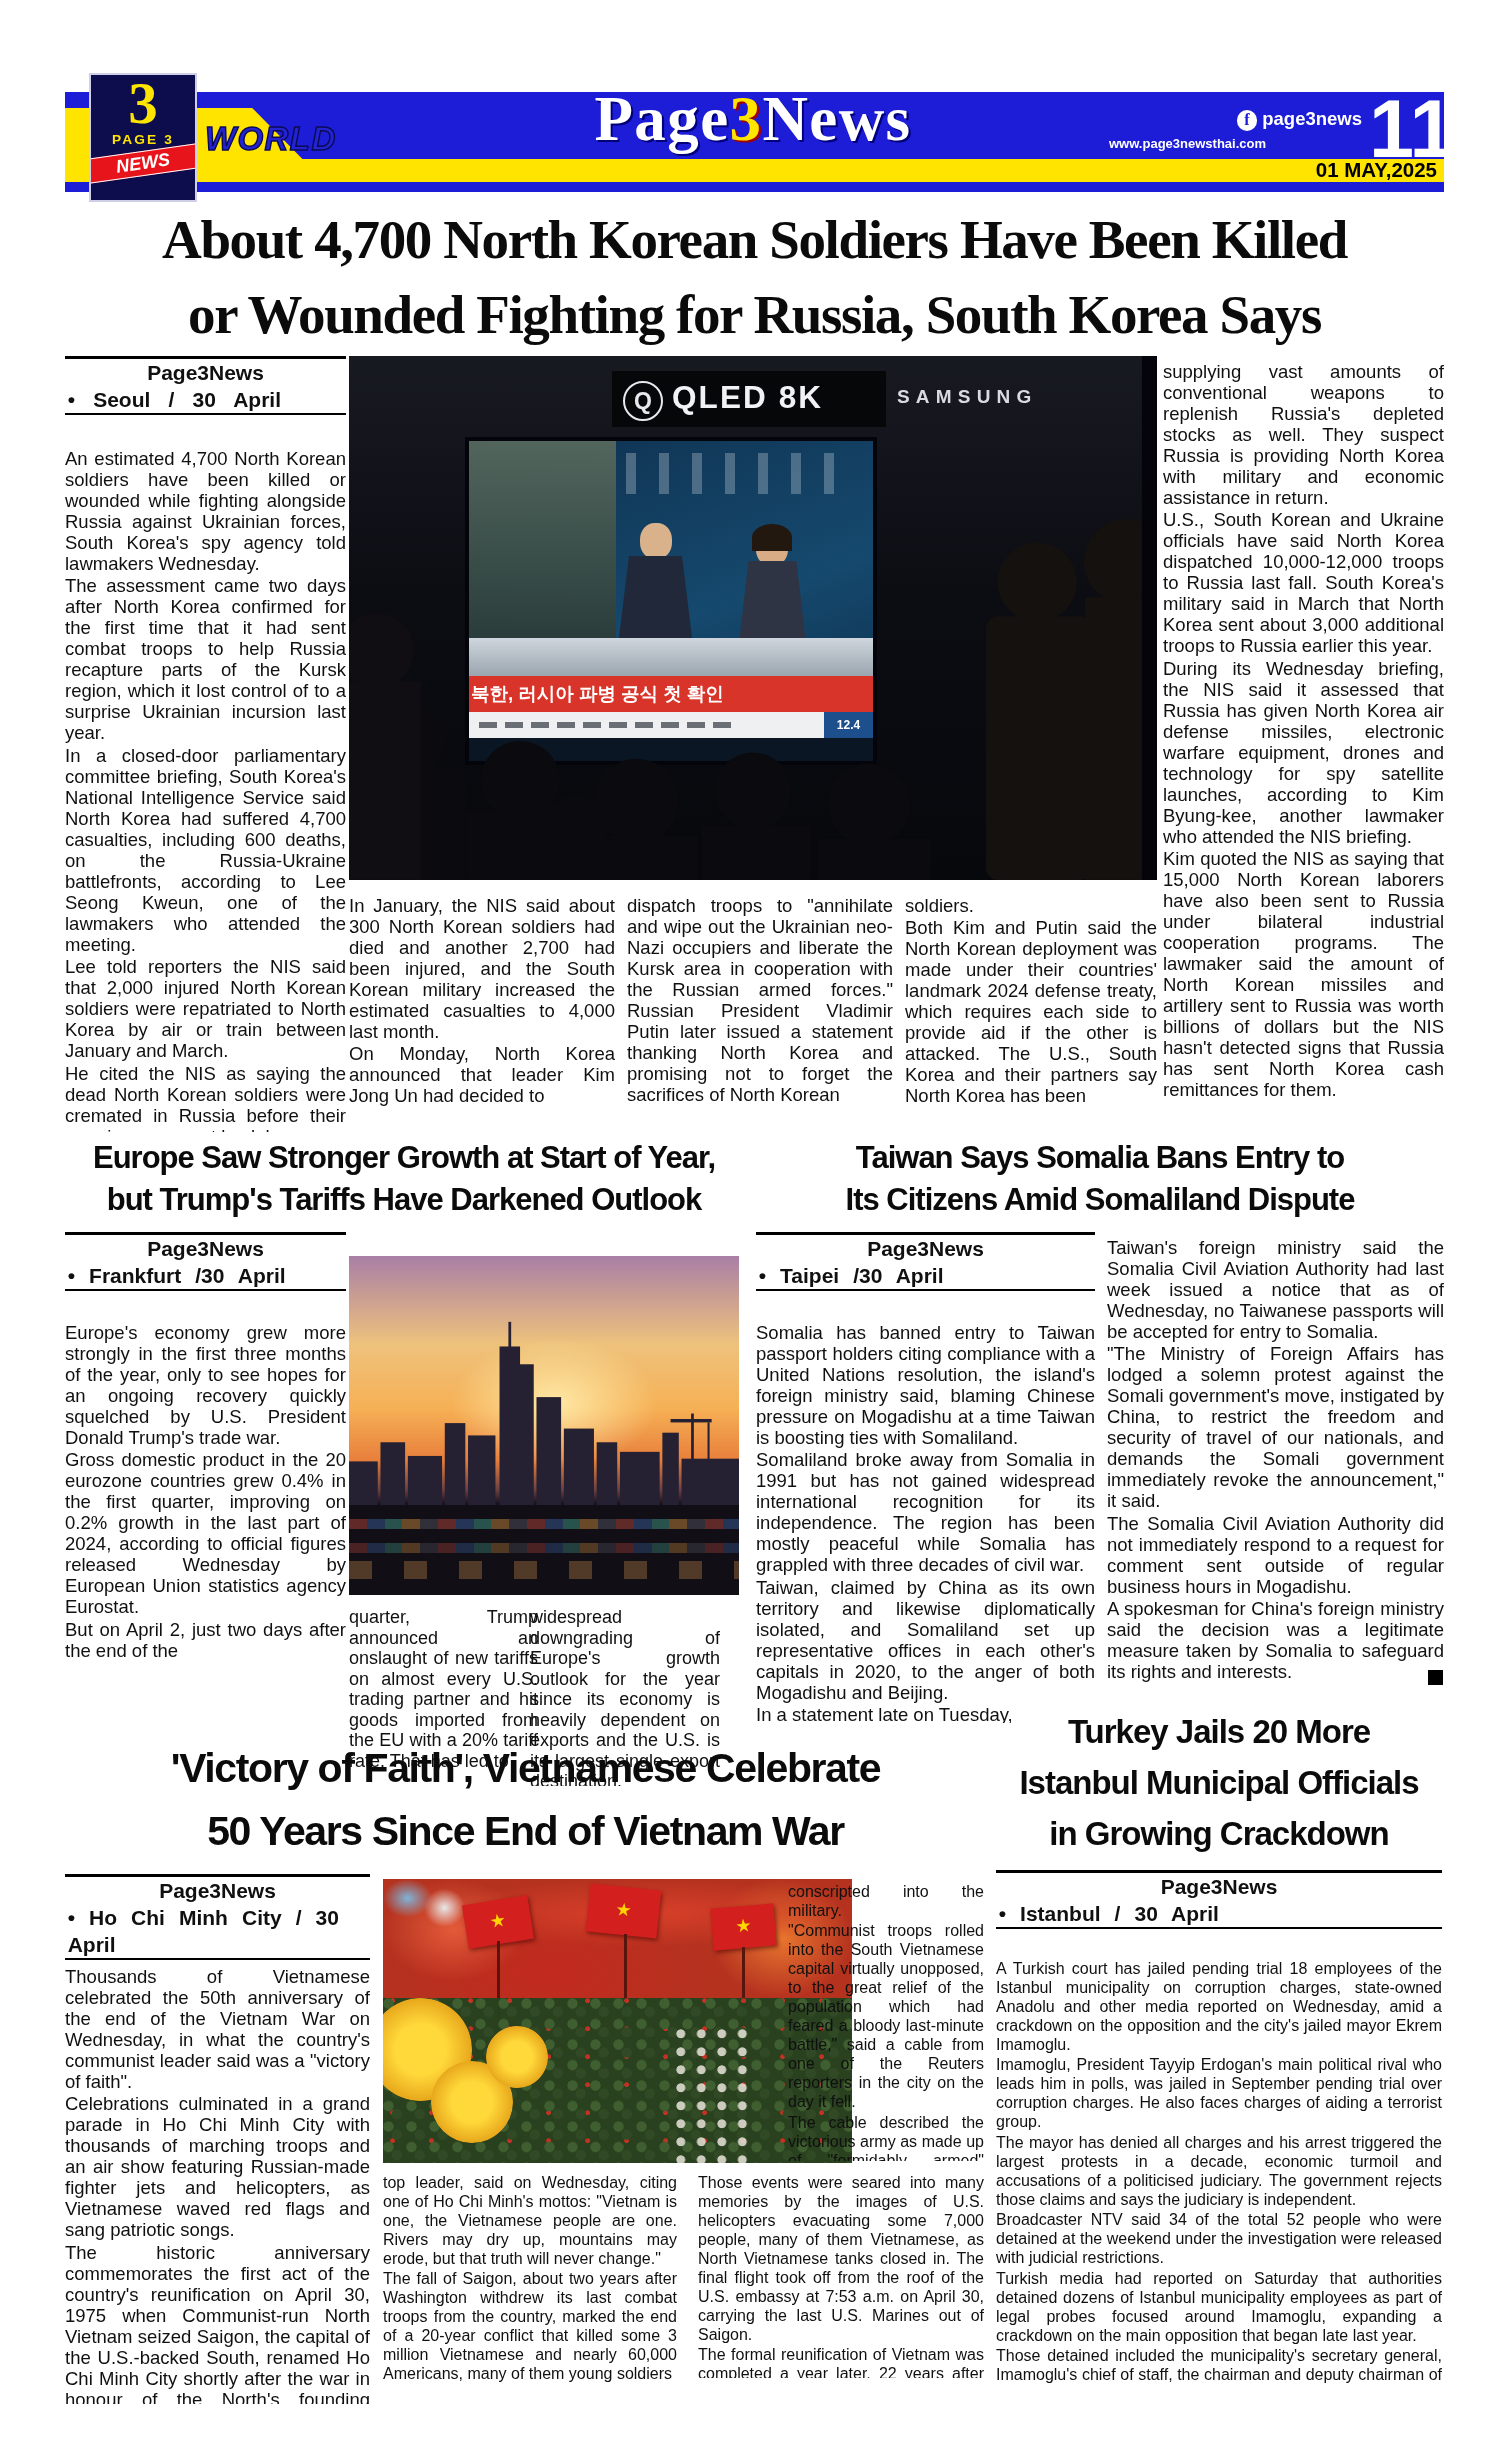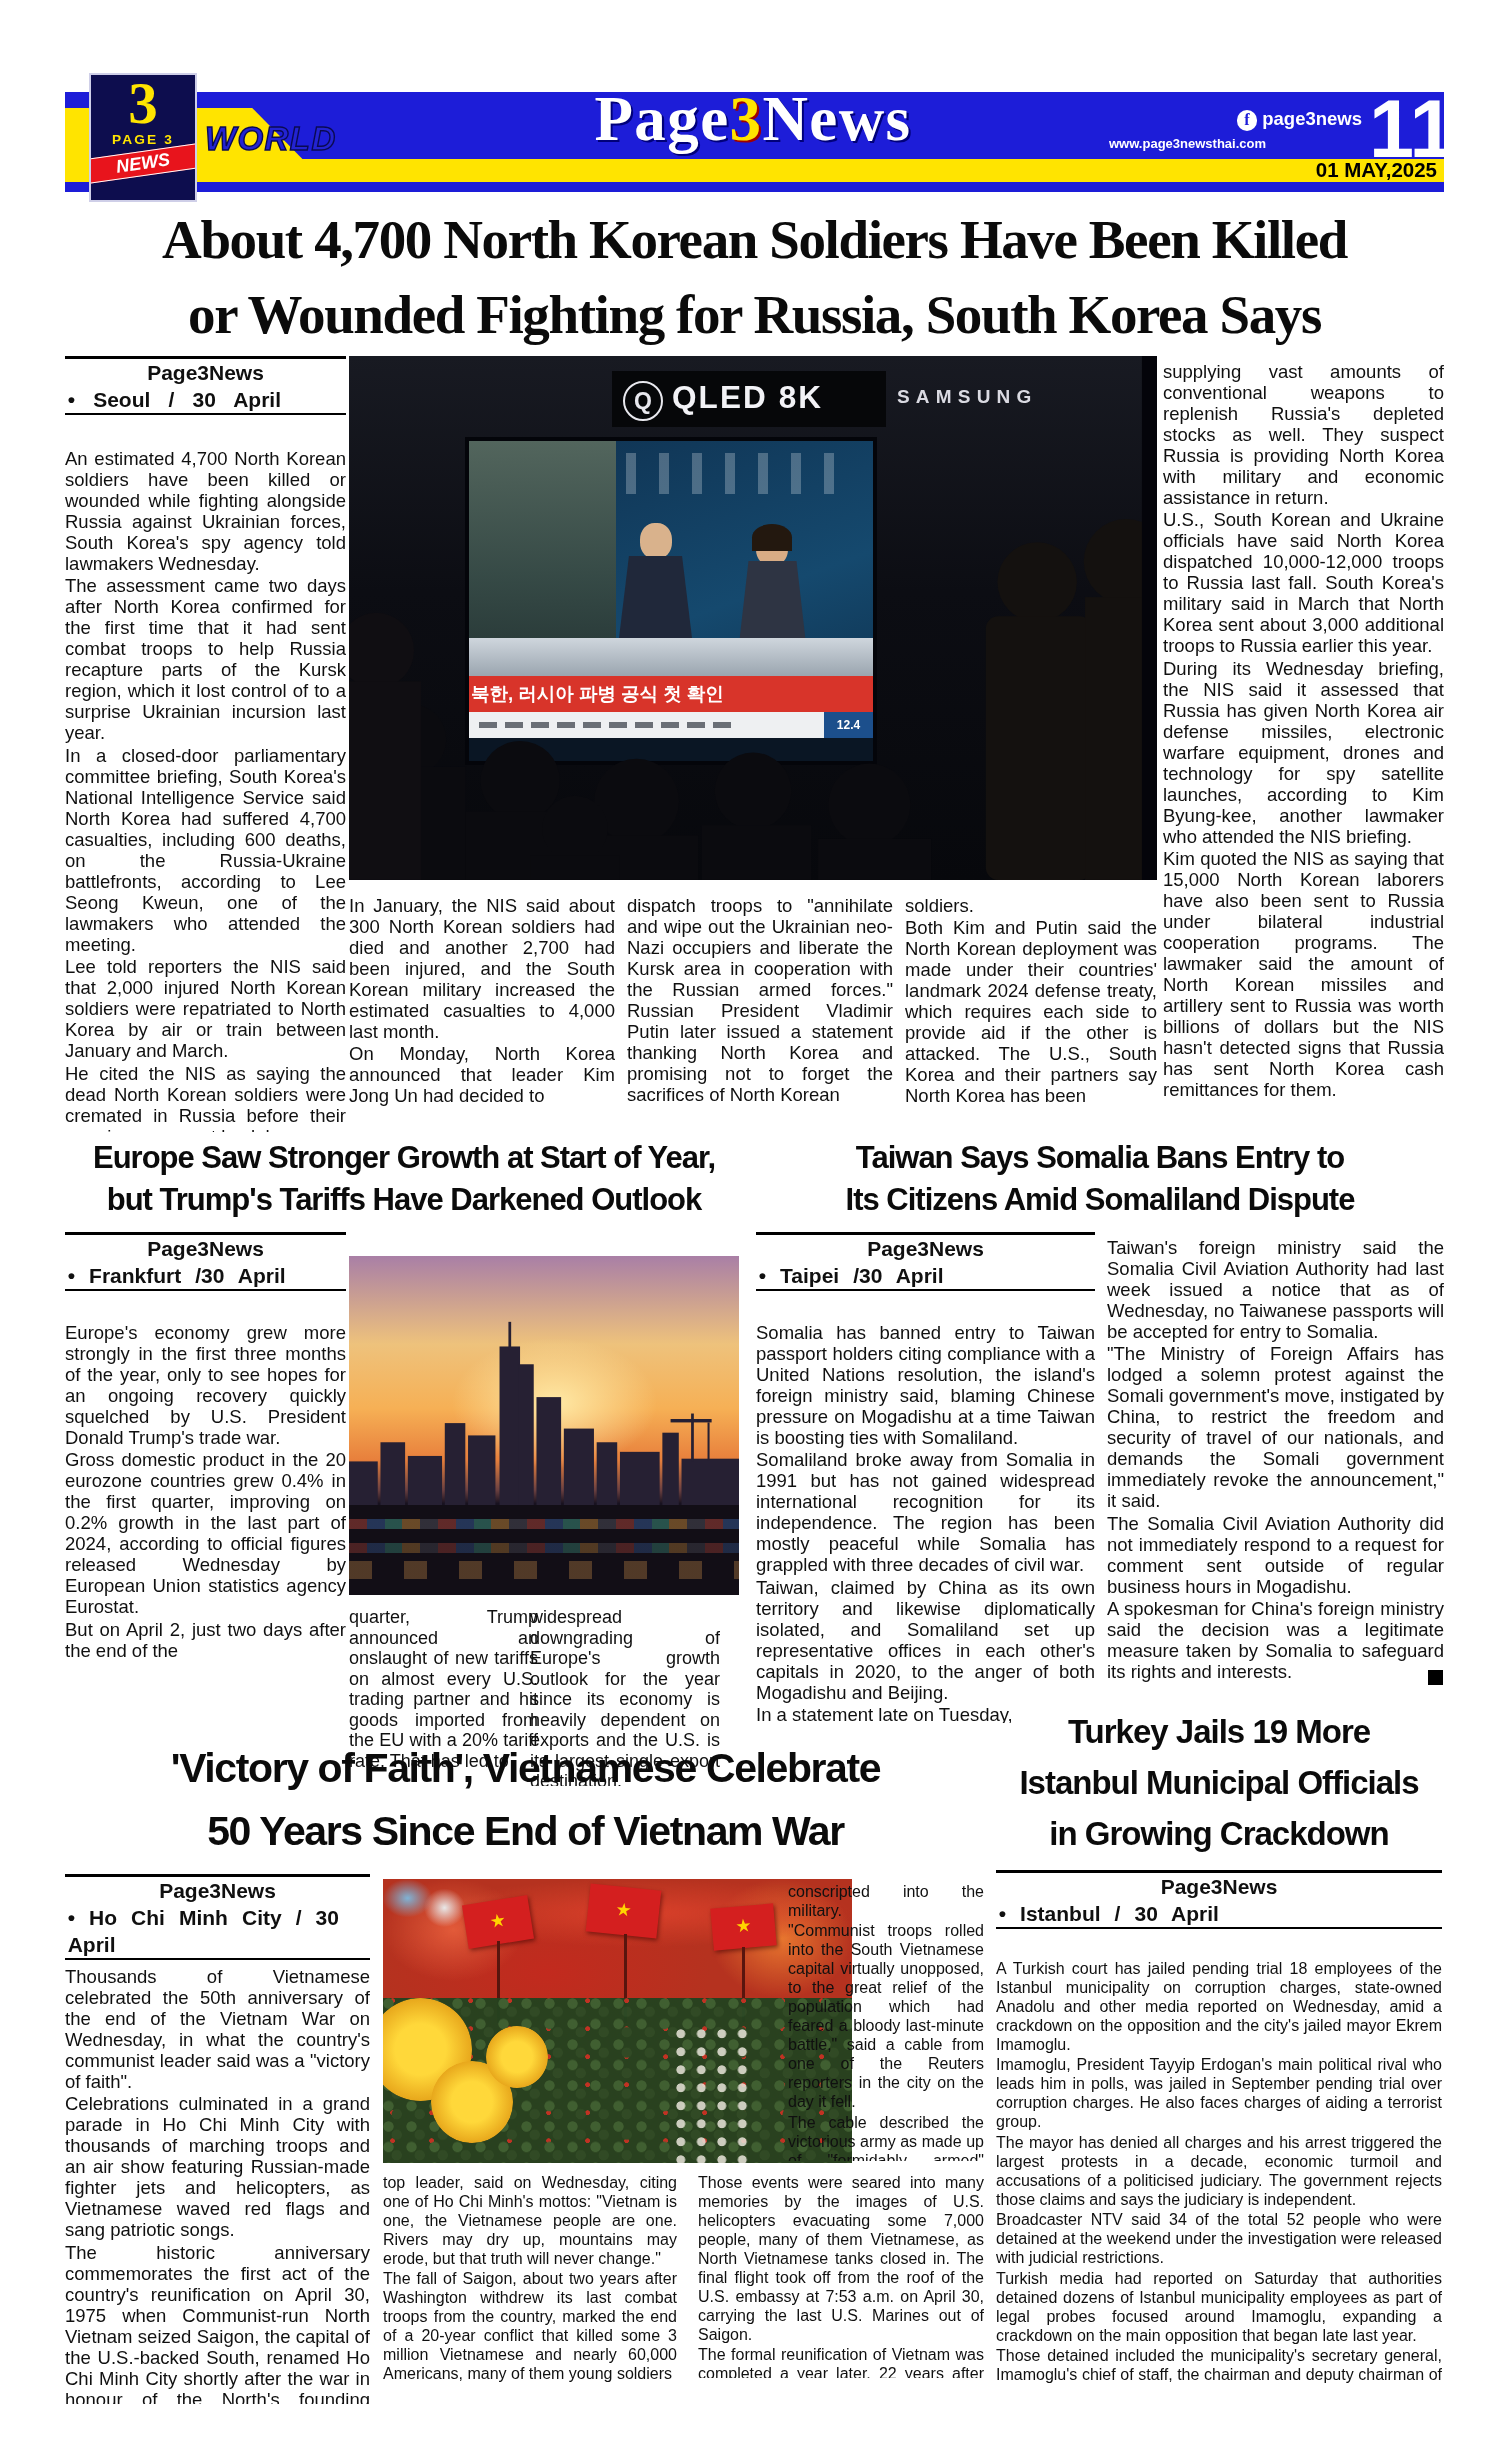--- a/index.html
+++ b/index.html
@@ -299,21 +299,21 @@
     <p>conscripted into the military.</p>
     <p>"Communist troops rolled into the South Vietnamese capital virtually unopposed, to the great relief of the population which had feared a bloody last-minute battle," said a cable from one of the Reuters reporters in the city on the day it fell.</p>
     <p>The cable described the victorious army as made up of "formidably armed" troops in jungle green fatigues but also of barefoot teenagers.</p>
   </div>
 <div class="col sm" style="left:698px;top:2173px;width:286px;height:205px">
     <p>Those events were seared into many memories by the images of U.S. helicopters evacuating some 7,000 people, many of them Vietnamese, as North Vietnamese tanks closed in. The final flight took off from the roof of the U.S. embassy at 7:53 a.m. on April 30, carrying the last U.S. Marines out of Saigon.</p>
     <p>The formal reunification of Vietnam was completed a year later, 22 years after the country had been split in two following the end of French colonial rule.</p>
   </div>
 
 <div class="headline-sans" style="left:996px;top:1706px;width:446px;font-size:33px;line-height:51px">
-  <div>Turkey Jails 19 More</div>
+  <div>Turkey Jails 20 More</div>
   <div>Istanbul Municipal Officials</div>
   <div>in Growing Crackdown</div>
 </div>
 
 <div class="byline" style="left:996px;top:1870px;width:446px">
   <div class="rule"></div>
   <div class="agency">Page3News</div>
   <div class="dateline">•  Istanbul  /  30 April</div>
   <div class="rule"></div>
 </div>

